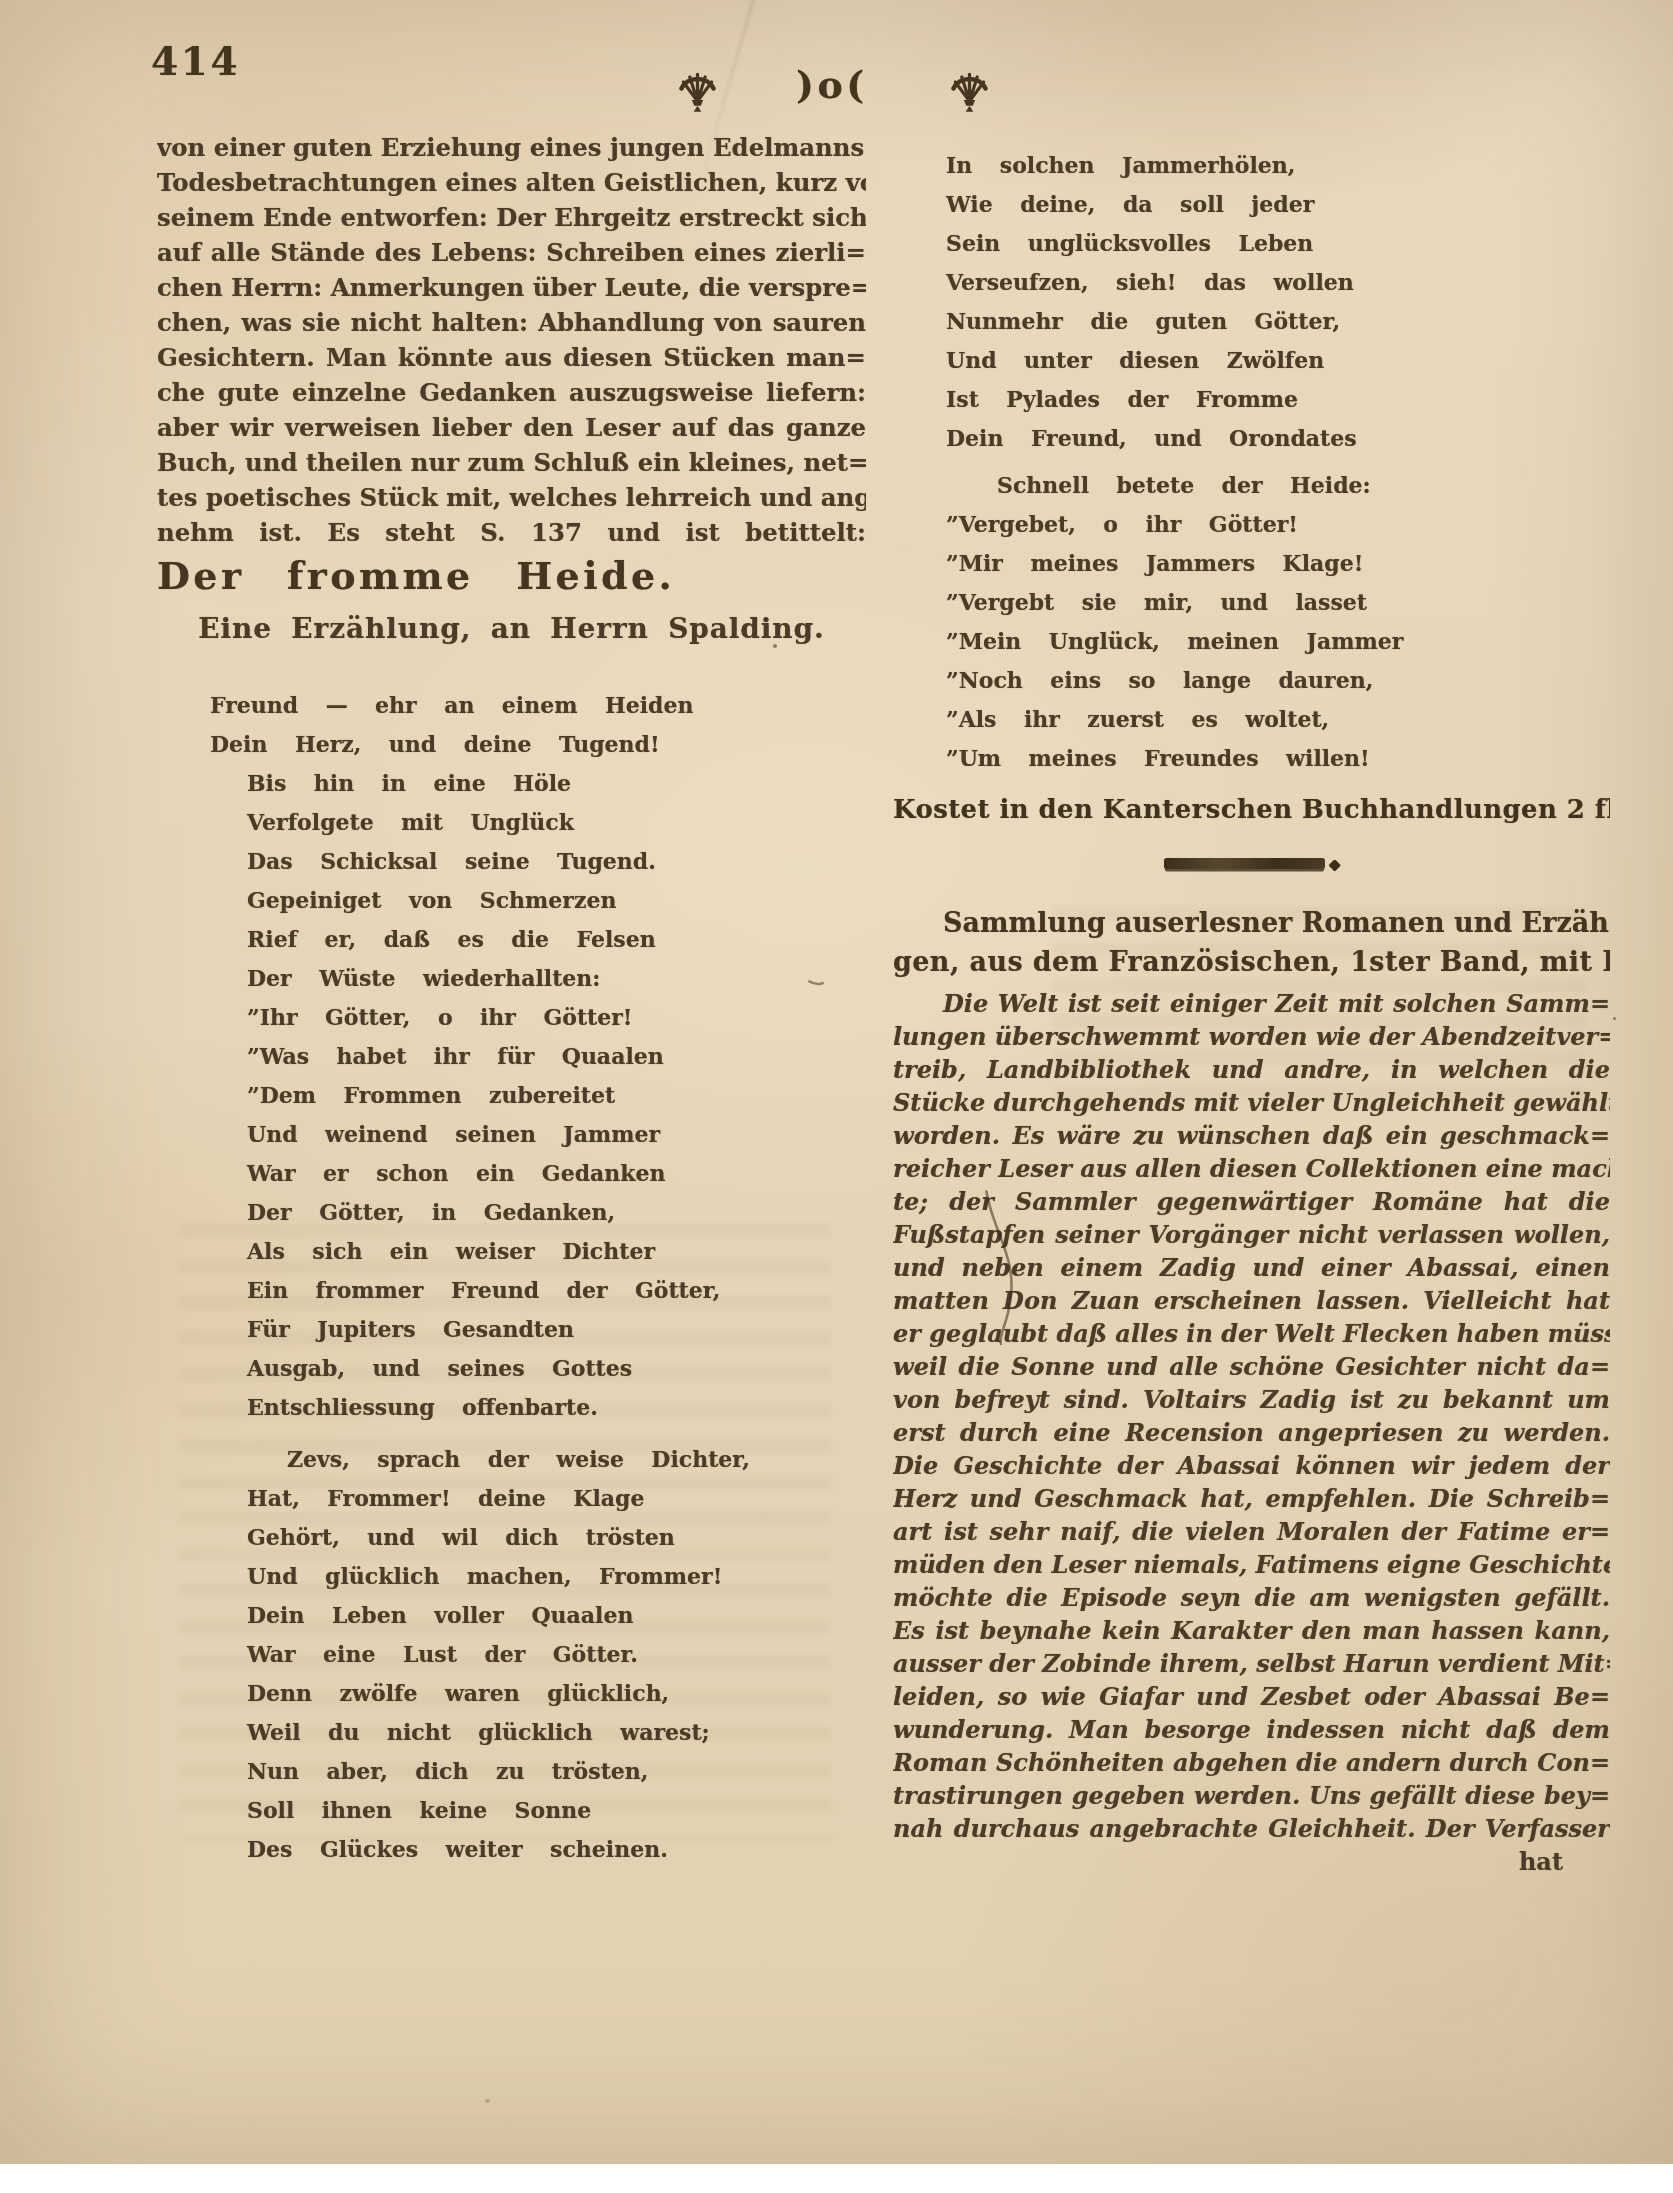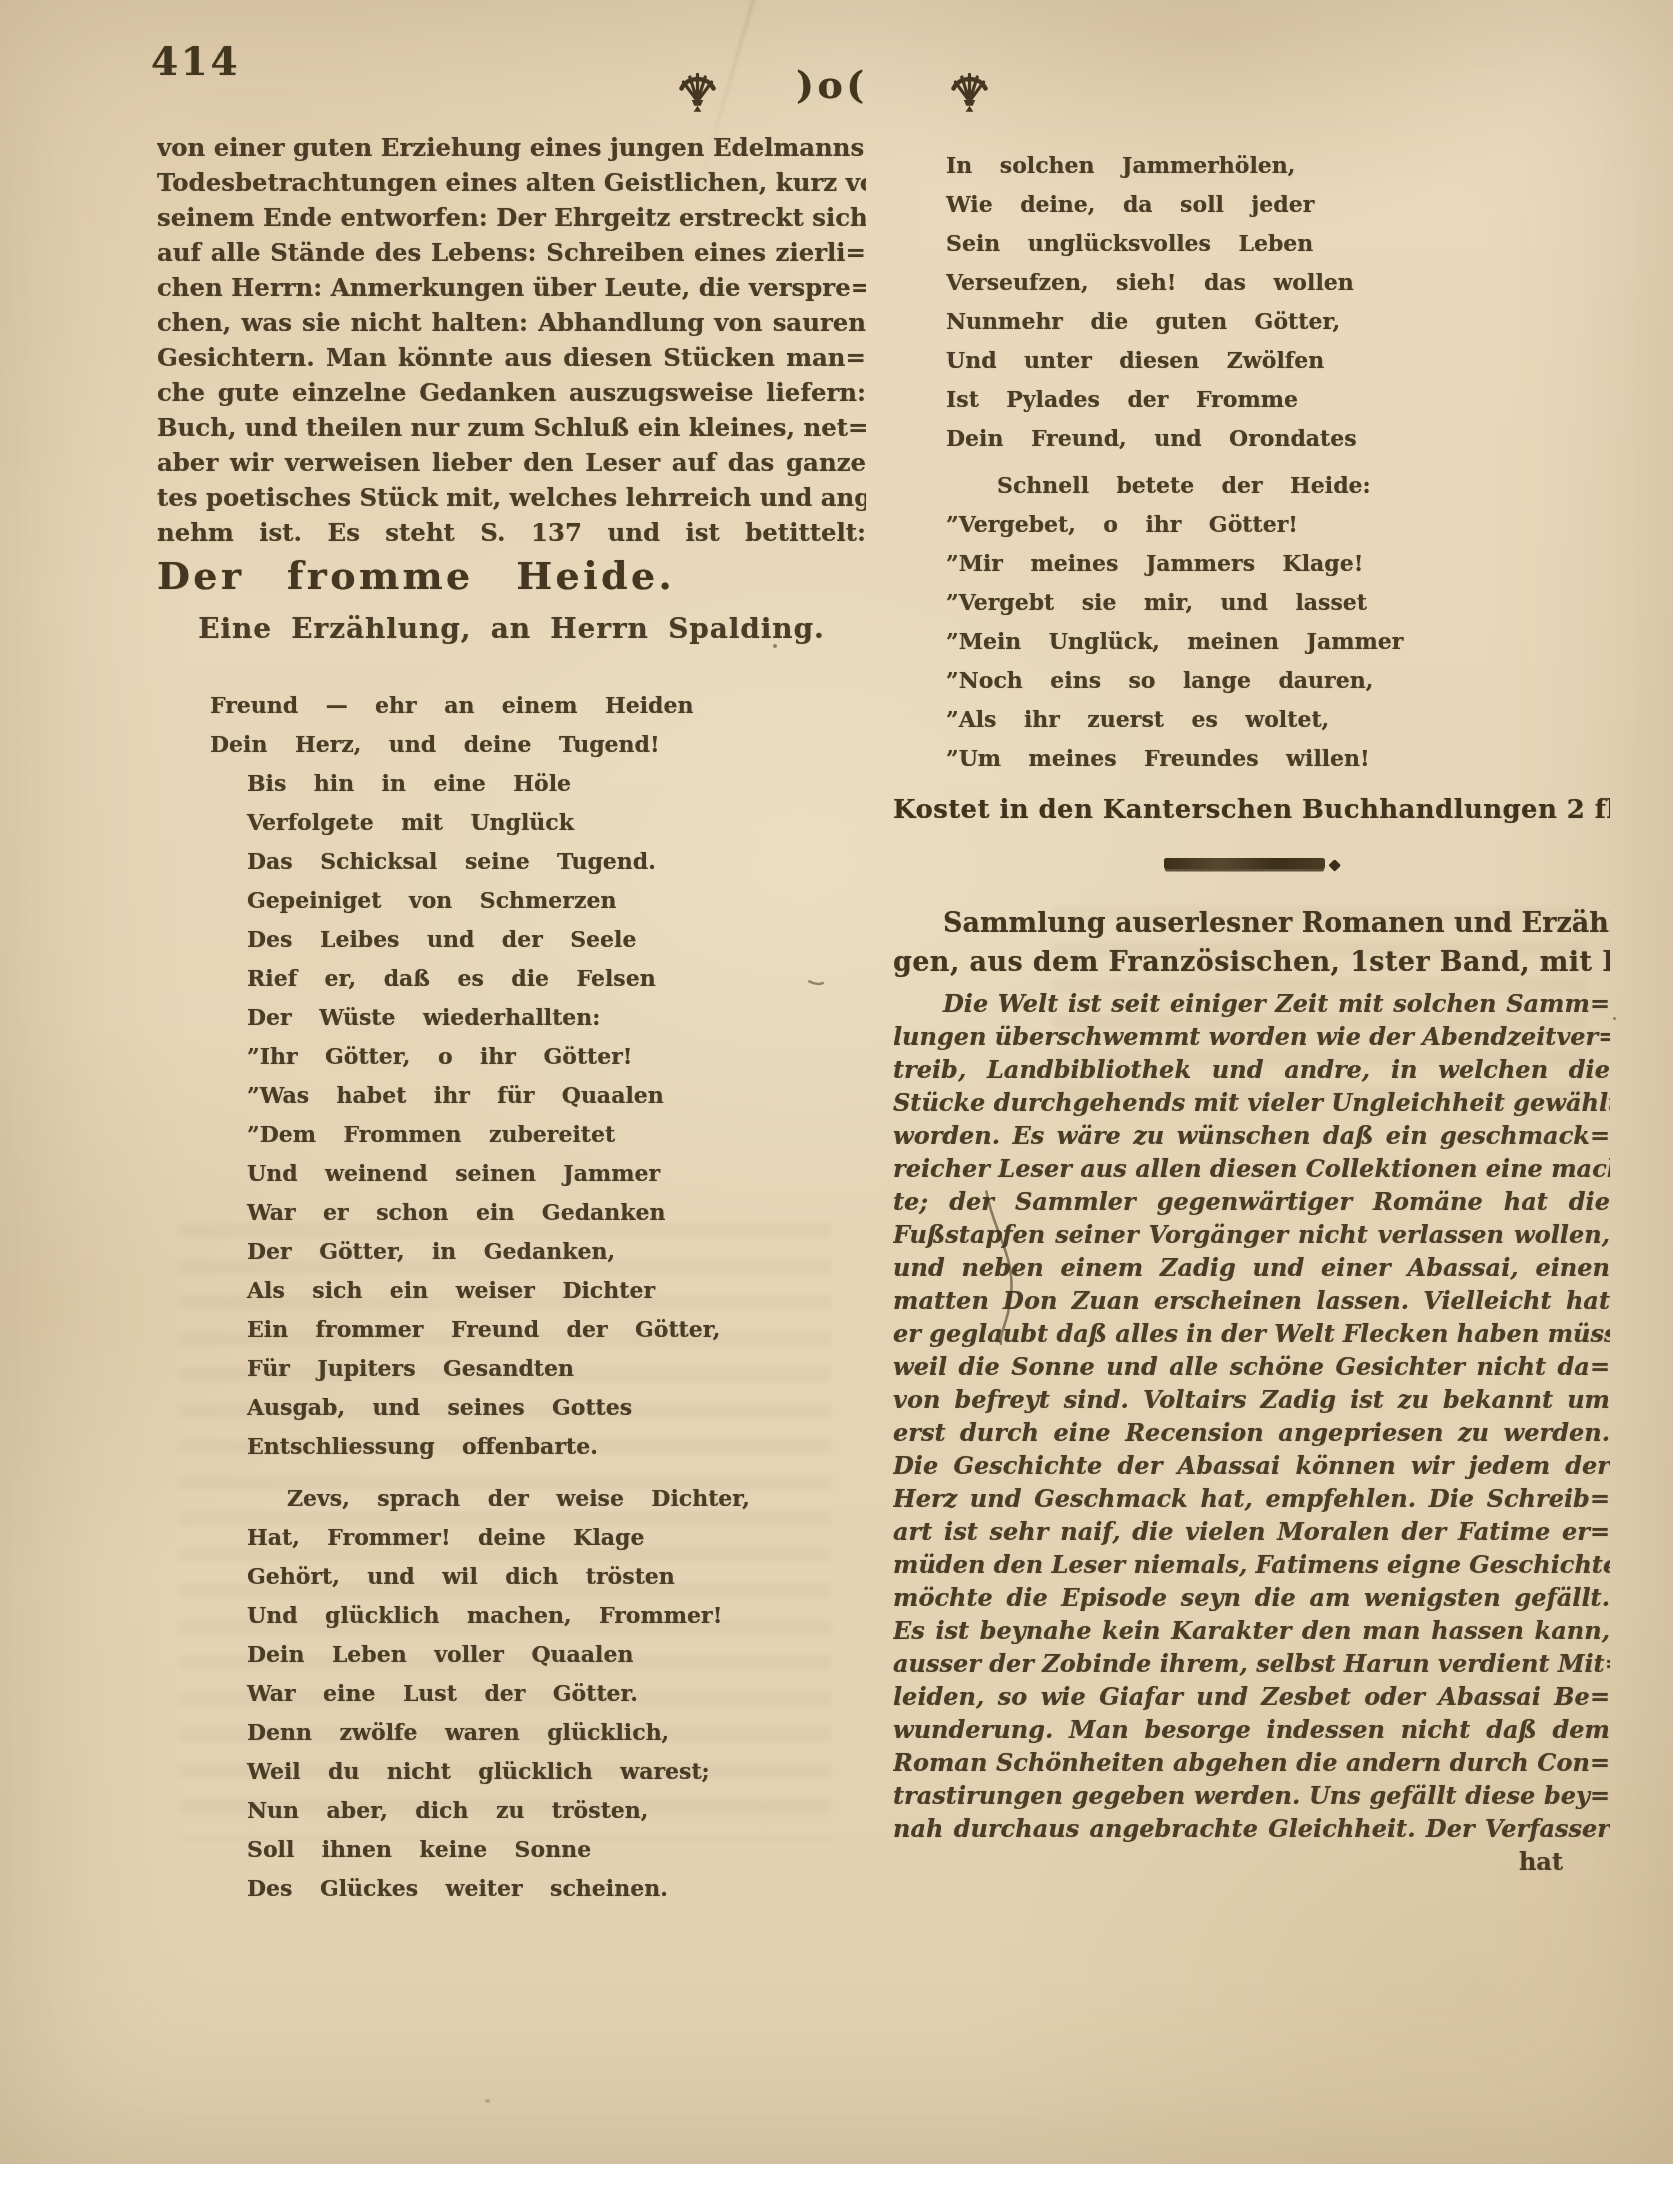--- a/index.html
+++ b/index.html
@@ -137,35 +137,34 @@
   <div class="col col-left">
     <div>
         <div class="prose-line">von einer guten Erziehung eines jungen Edelmanns:</div>
         <div class="prose-line">Todesbetrachtungen eines alten Geistlichen, kurz vor</div>
         <div class="prose-line">seinem Ende entworfen: Der Ehrgeitz erstreckt sich</div>
         <div class="prose-line">auf alle Stände des Lebens: Schreiben eines zierli=</div>
         <div class="prose-line">chen Herrn: Anmerkungen über Leute, die verspre=</div>
         <div class="prose-line">chen, was sie nicht halten: Abhandlung von sauren</div>
         <div class="prose-line">Gesichtern.  Man könnte aus diesen Stücken man=</div>
         <div class="prose-line">che gute einzelne Gedanken auszugsweise liefern:</div>
+        <div class="prose-line">aber wir verweisen lieber den Leser auf das ganze</div>
         <div class="prose-line">Buch, und theilen nur zum Schluß ein kleines, net=</div>
-        <div class="prose-line">aber wir verweisen lieber den Leser auf das ganze</div>
         <div class="prose-line">tes poetisches Stück mit, welches lehrreich und ange=</div>
         <div class="prose-line">nehm ist.  Es steht S. 137 und ist betittelt:</div>
       </div>
     <div class="poem-title">Der fromme Heide.</div>
     <div class="poem-subtitle">Eine Erzählung, an Herrn Spalding.</div>
     <div class="poem stanza1">
         <div class="poem-line out">Freund — ehr an einem Heiden</div>
         <div class="poem-line out">Dein Herz, und deine Tugend!</div>
         <div class="poem-line">Bis hin in eine Höle</div>
         <div class="poem-line">Verfolgete mit Unglück</div>
         <div class="poem-line">Das Schicksal seine Tugend.</div>
         <div class="poem-line">Gepeiniget von Schmerzen</div>
-        <div class="poem-line">Des Leibes und der Seele</div>
         <div class="poem-line">Rief er, daß es die Felsen</div>
         <div class="poem-line">Der Wüste wiederhallten:</div>
         <div class="poem-line">”Ihr Götter, o ihr Götter!</div>
         <div class="poem-line">”Was habet ihr für Quaalen</div>
         <div class="poem-line">”Dem Frommen zubereitet</div>
         <div class="poem-line">Und weinend seinen Jammer</div>
         <div class="poem-line">War er schon ein Gedanken</div>
         <div class="poem-line">Der Götter, in Gedanken,</div>
         <div class="poem-line">Als sich ein weiser Dichter</div>
         <div class="poem-line">Ein frommer Freund der Götter,</div>

